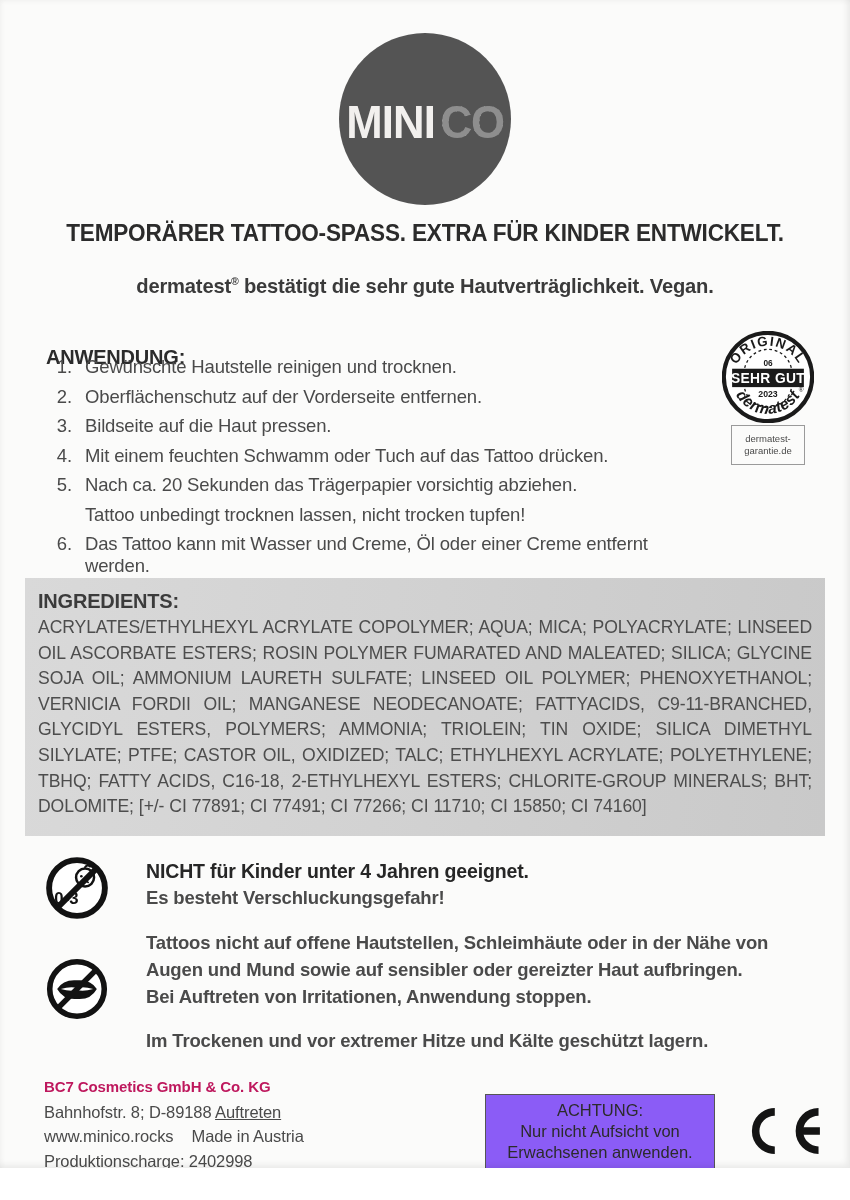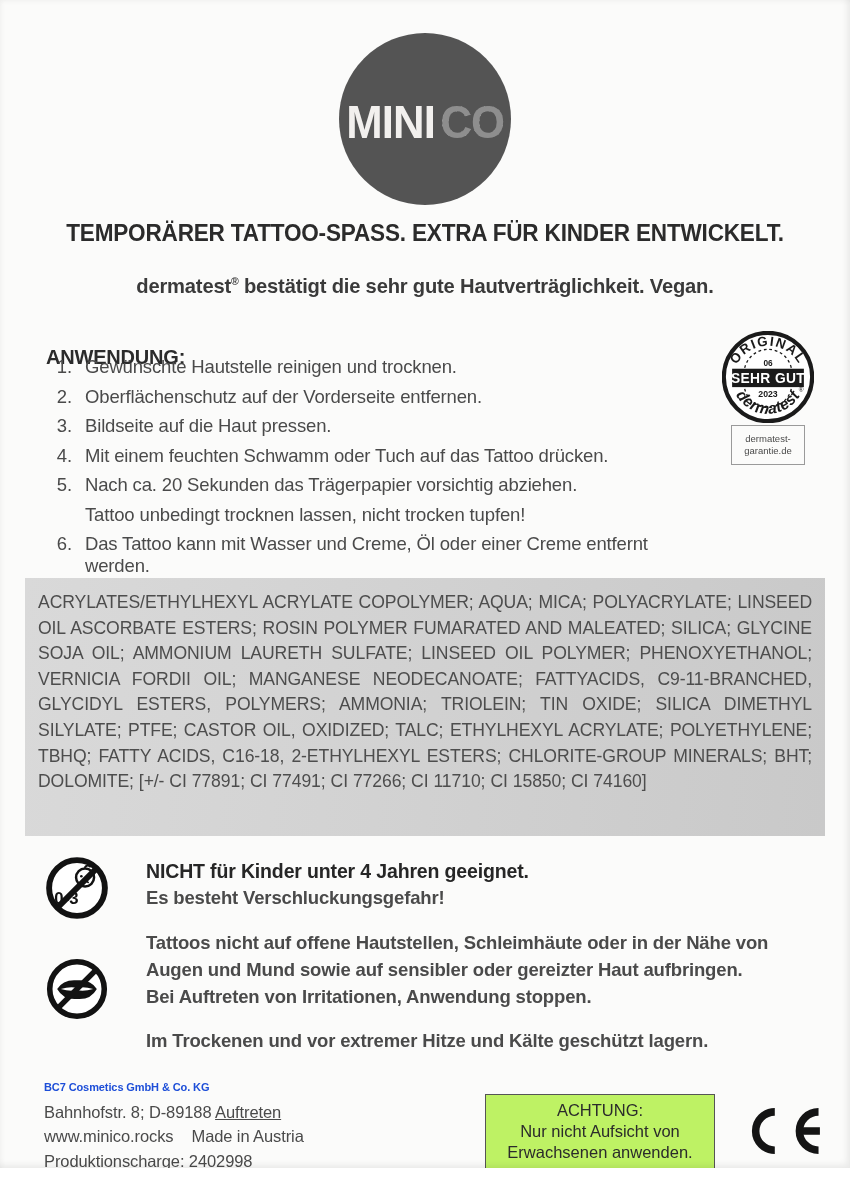--- a/index.html
+++ b/index.html
@@ -246,33 +246,33 @@
     position: absolute;
     top: 1075px;
     left: 44px;
     font-size: 16.5px;
     line-height: 24.5px;
     color: #4a4a4a;
     letter-spacing: -0.1px;
   }
   .footer-company {
     font-weight: bold;
-    color: #1d4ed8;
-    font-size: 11px;
+    color: #be185d;
+    font-size: 15px;
   }
   .u { text-decoration: underline; }
   .footer-sep { display: inline-block; width: 18px; }
 
   .achtung-box {
     position: absolute;
     top: 1094px;
     left: 485px;
     width: 230px;
     border: 1.5px solid #555;
-    background: #bef264;
+    background: #8b5cf6;
     text-align: center;
     font-size: 16.5px;
     line-height: 21px;
     color: #2b2b2b;
     padding: 5px 4px 6px 4px;
     box-sizing: border-box;
   }
   .ce-mark {
     position: absolute;
     top: 1103px;
@@ -352,20 +352,21 @@
         <text x="86" y="66" font-family="Liberation Sans, sans-serif" font-size="7" fill="#1a1a1a" text-anchor="middle">®</text>
       </svg>
     </div>
     <div class="seal-box">
       <div>dermatest-</div>
       <div>garantie.de</div>
     </div>
   </div>
 
   <div class="ingredients-panel">
+    <div class="ingredients-title">INGREDIENTS:</div>
     <div class="ingredients-body">ACRYLATES/ETHYLHEXYL ACRYLATE COPOLYMER; AQUA; MICA; POLYACRYLATE; LINSEED OIL ASCORBATE ESTERS; ROSIN POLYMER FUMARATED AND MALEATED; SILICA; GLYCINE SOJA OIL; AMMONIUM LAURETH SULFATE; LINSEED OIL POLYMER; PHENOXYETHANOL; VERNICIA FORDII OIL; MANGANESE NEODECANOATE; FATTYACIDS, C9-11-BRANCHED, GLYCIDYL ESTERS, POLYMERS; AMMONIA; TRIOLEIN; TIN OXIDE; SILICA DIMETHYL SILYLATE; PTFE; CASTOR OIL, OXIDIZED; TALC; ETHYLHEXYL ACRYLATE; POLYETHYLENE; TBHQ; FATTY ACIDS, C16-18, 2-ETHYLHEXYL ESTERS; CHLORITE-GROUP MINERALS; BHT; DOLOMITE; [+/- CI 77891; CI 77491; CI 77266; CI 11710; CI 15850; CI 74160]</div>
   </div>
 
   <div class="warn-icon-1">
     <svg viewBox="0 0 100 100" width="62" height="62" xmlns="http://www.w3.org/2000/svg">
       <circle cx="50" cy="50" r="45" fill="#ffffff" stroke="#121212" stroke-width="9.5"></circle>
       <g>
         <circle cx="63" cy="33" r="14.5" fill="none" stroke="#121212" stroke-width="4"></circle>
         <path d="M 63,16.5 q 4,-5 8,-1" fill="none" stroke="#121212" stroke-width="3.2" stroke-linecap="round"></path>
         <circle cx="57" cy="31" r="2.1" fill="#121212"></circle>

